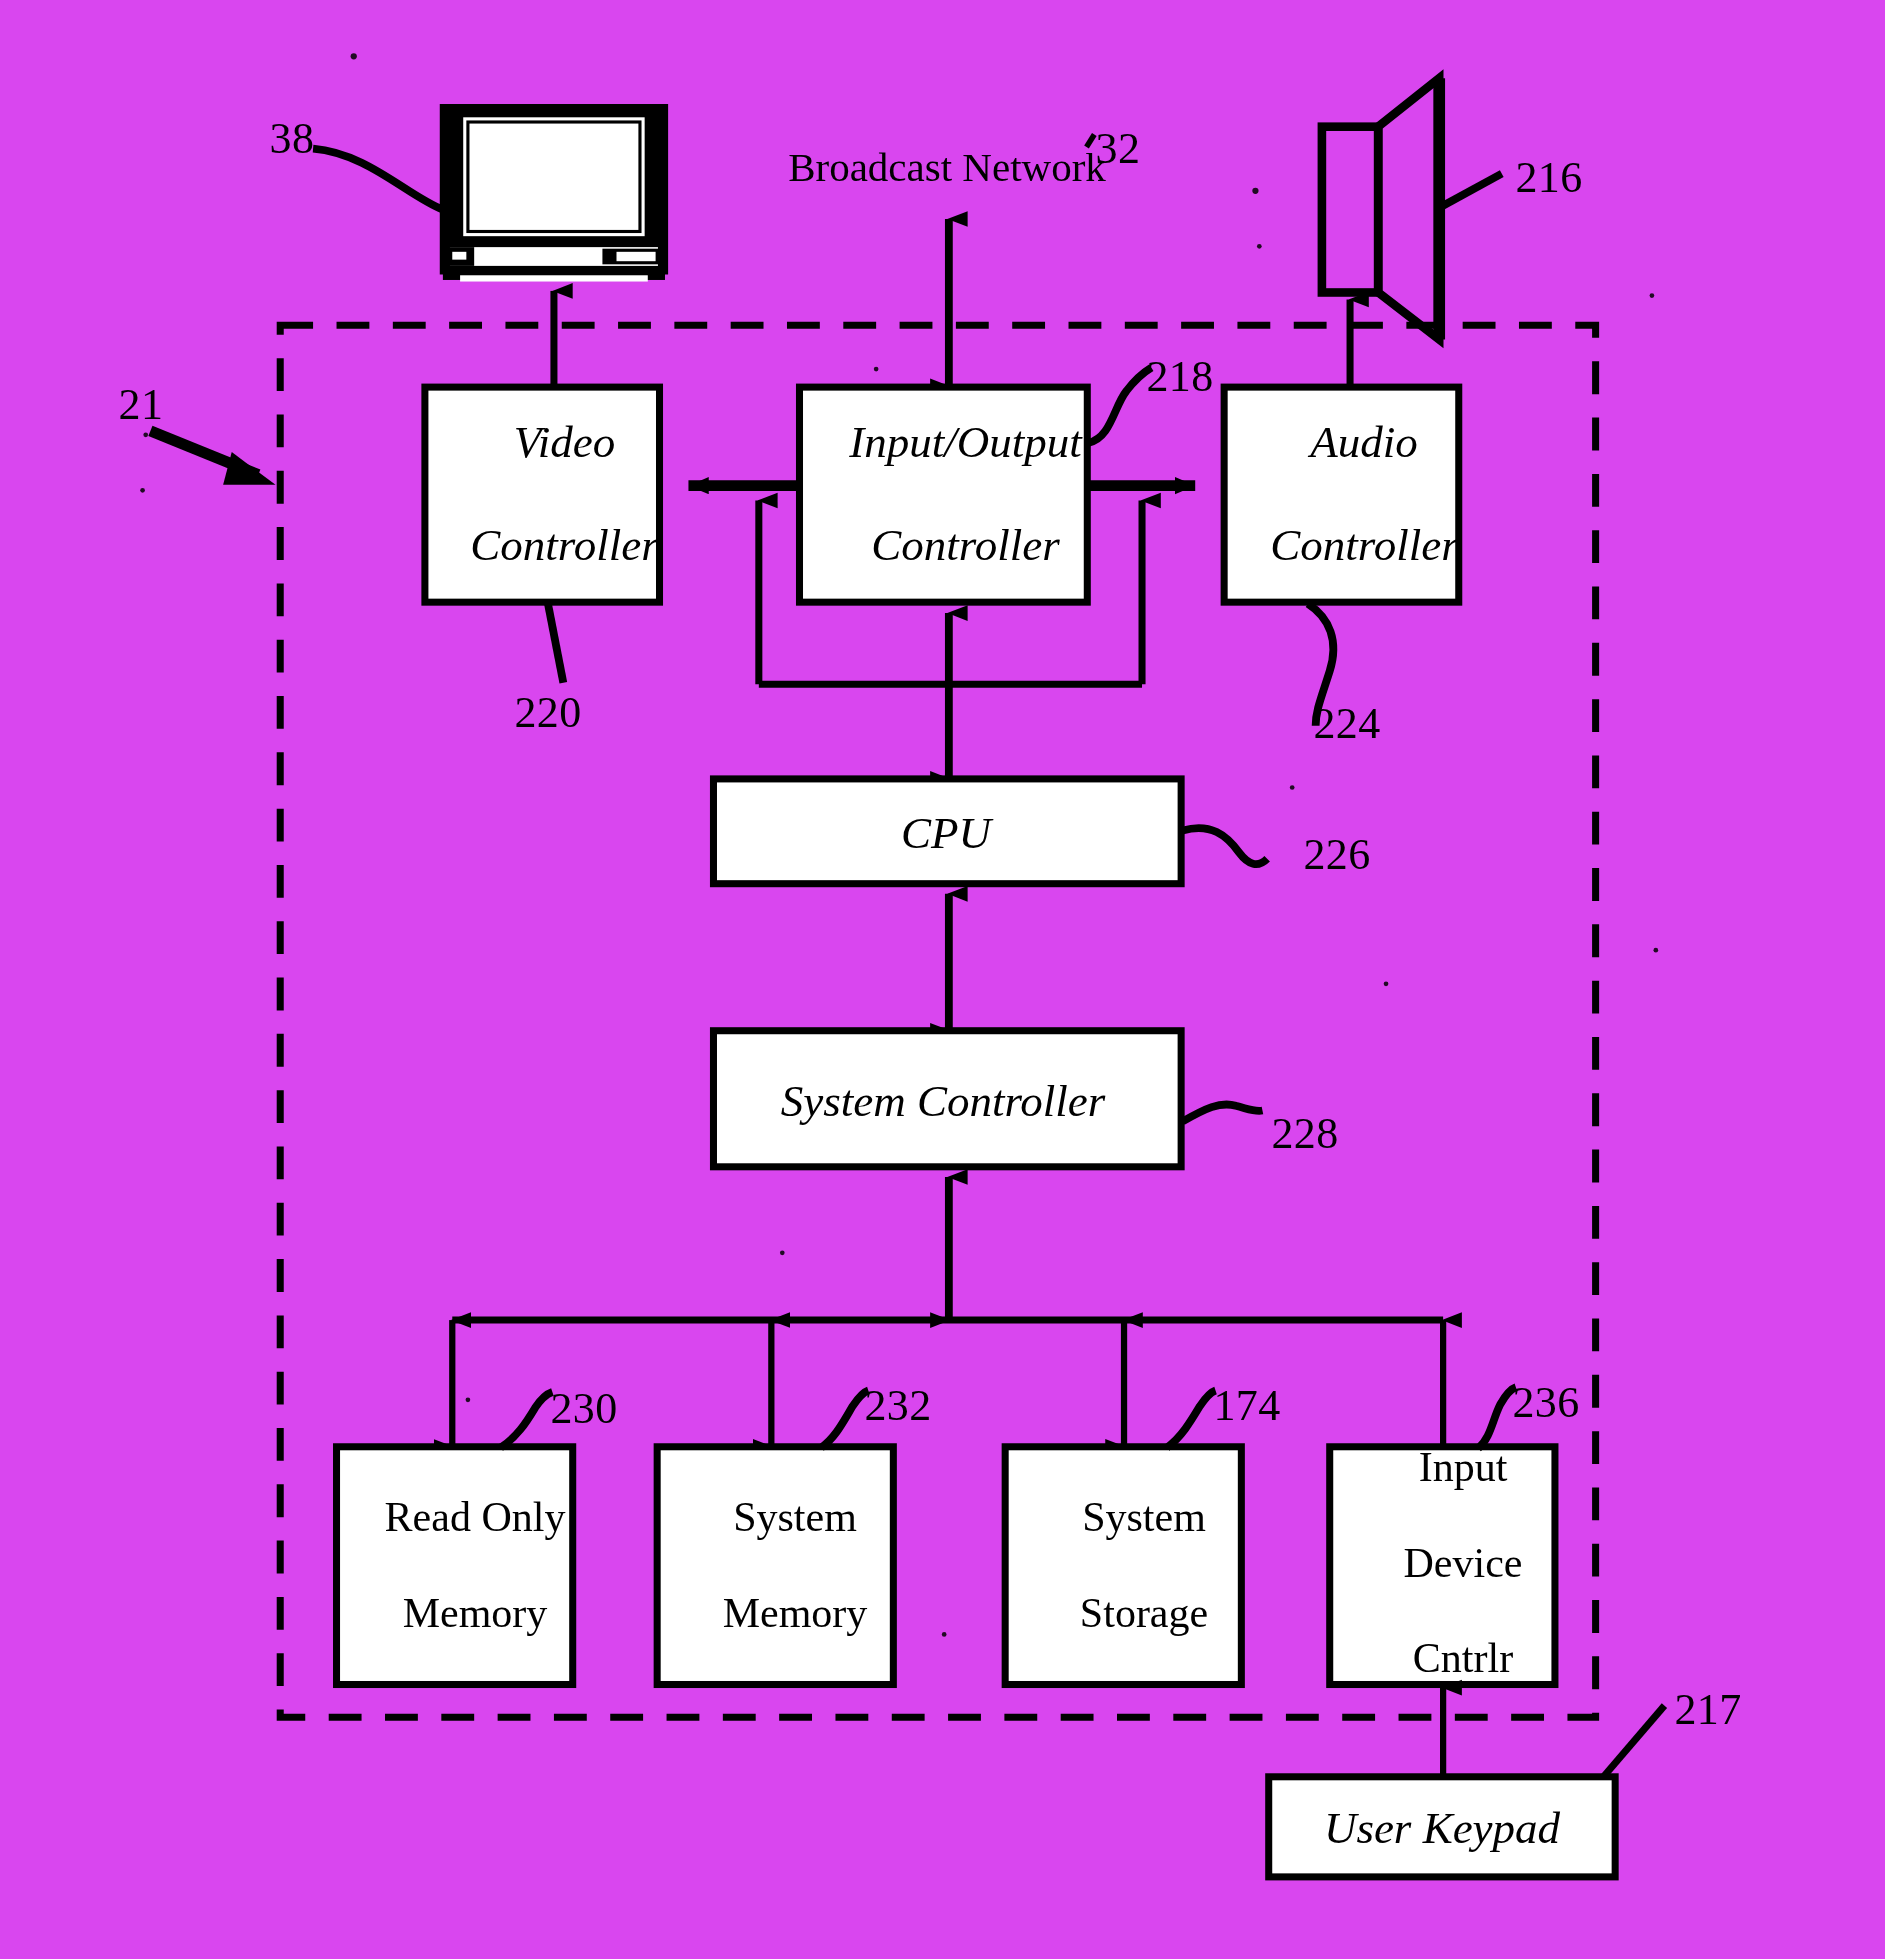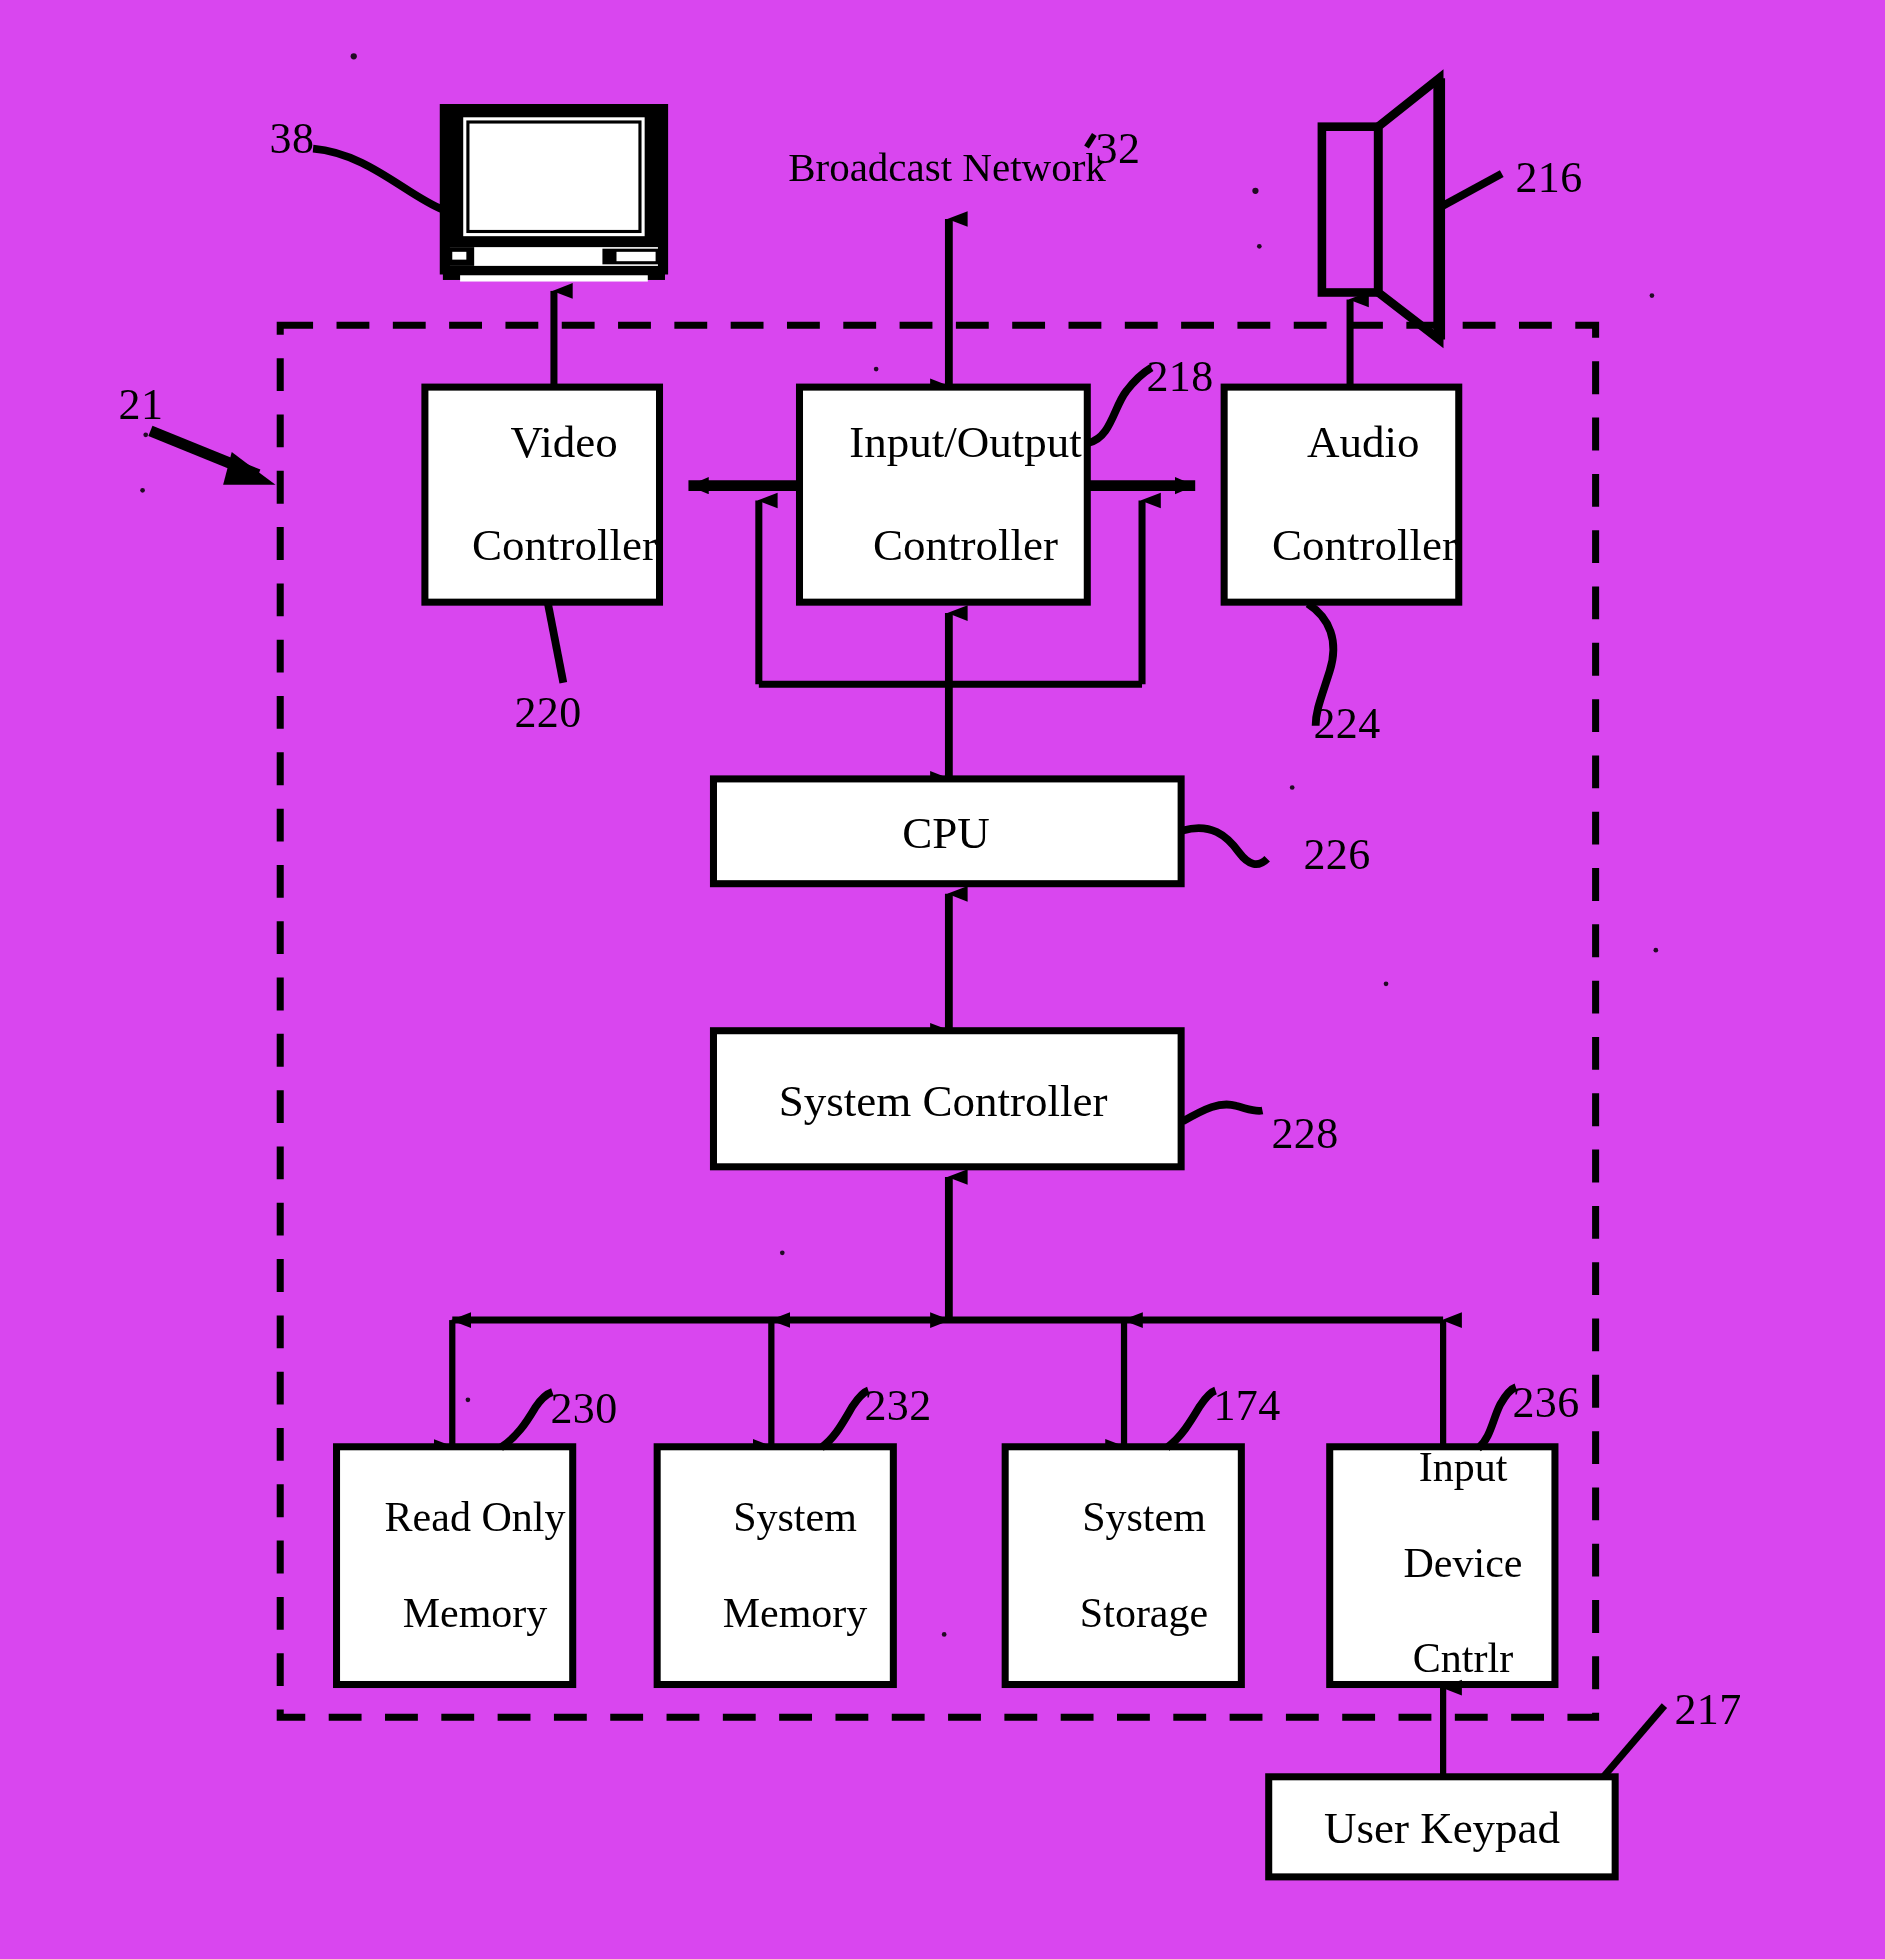--- a/index.html
+++ b/index.html
@@ -35,20 +35,21 @@
   }
   .refnum {
     font-size: 44px;
     letter-spacing: 0.4px;
   }
   .boxlabel {
     font-size: 42px;
   }
   .boxlabel.big {
     font-size: 45px;
+    font-style: italic;
   }
   .netlabel {
     font-size: 41px;
   }
   .centered {
     transform: translate(-50%, -50%);
   }
 </style>
 </head>
 <body>

